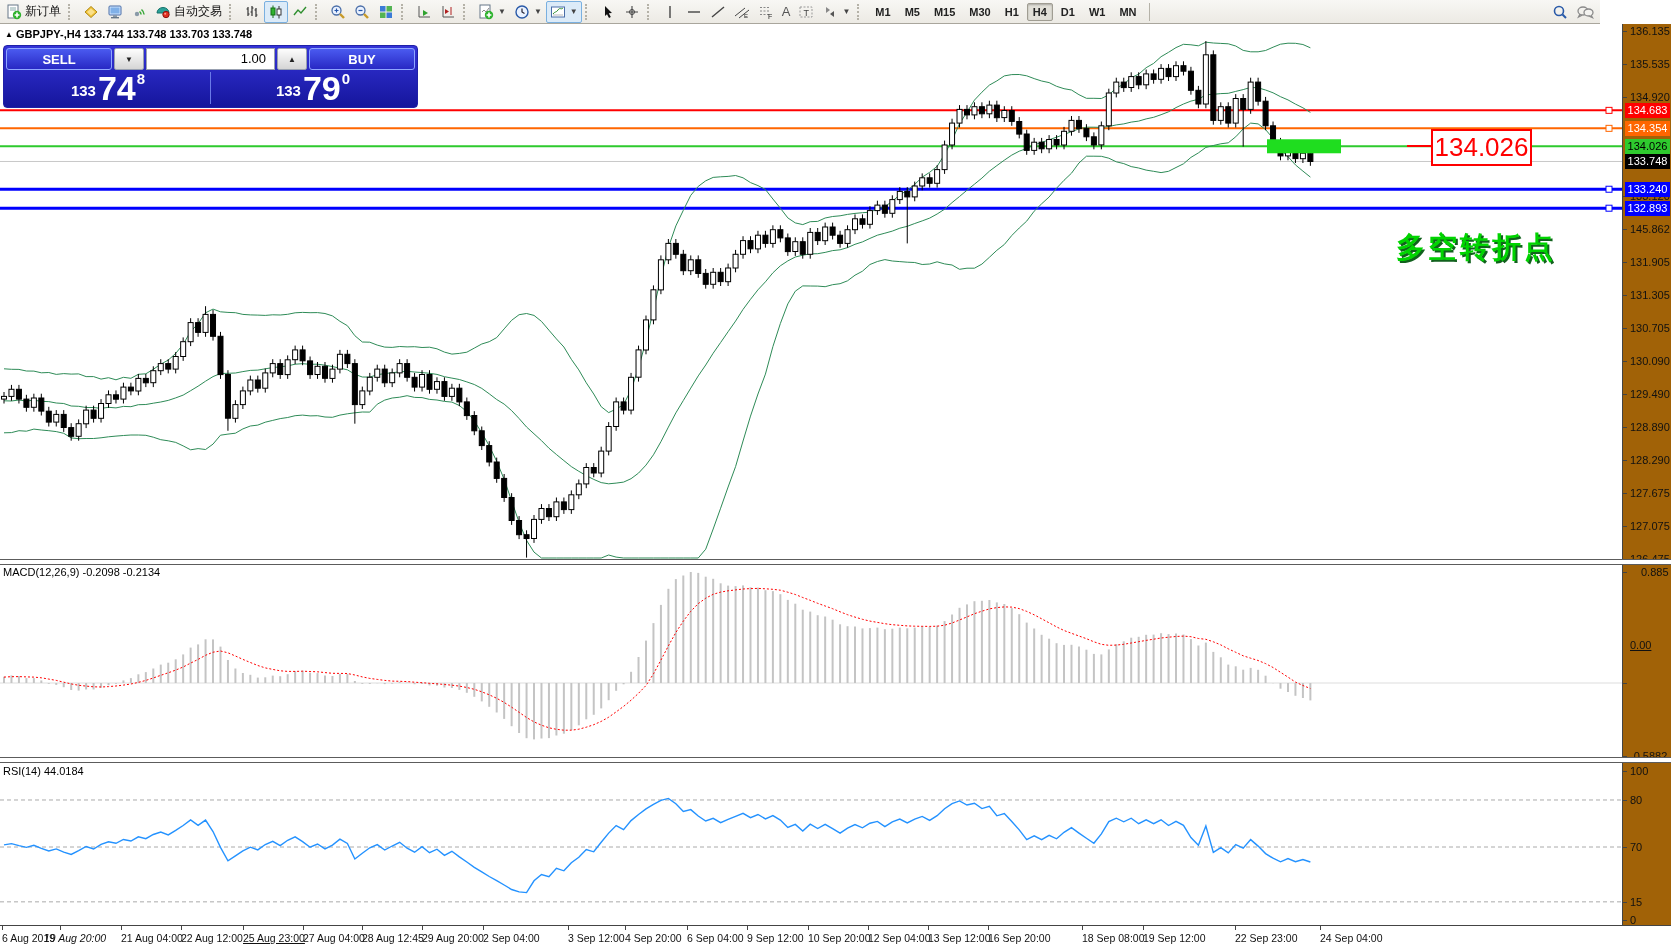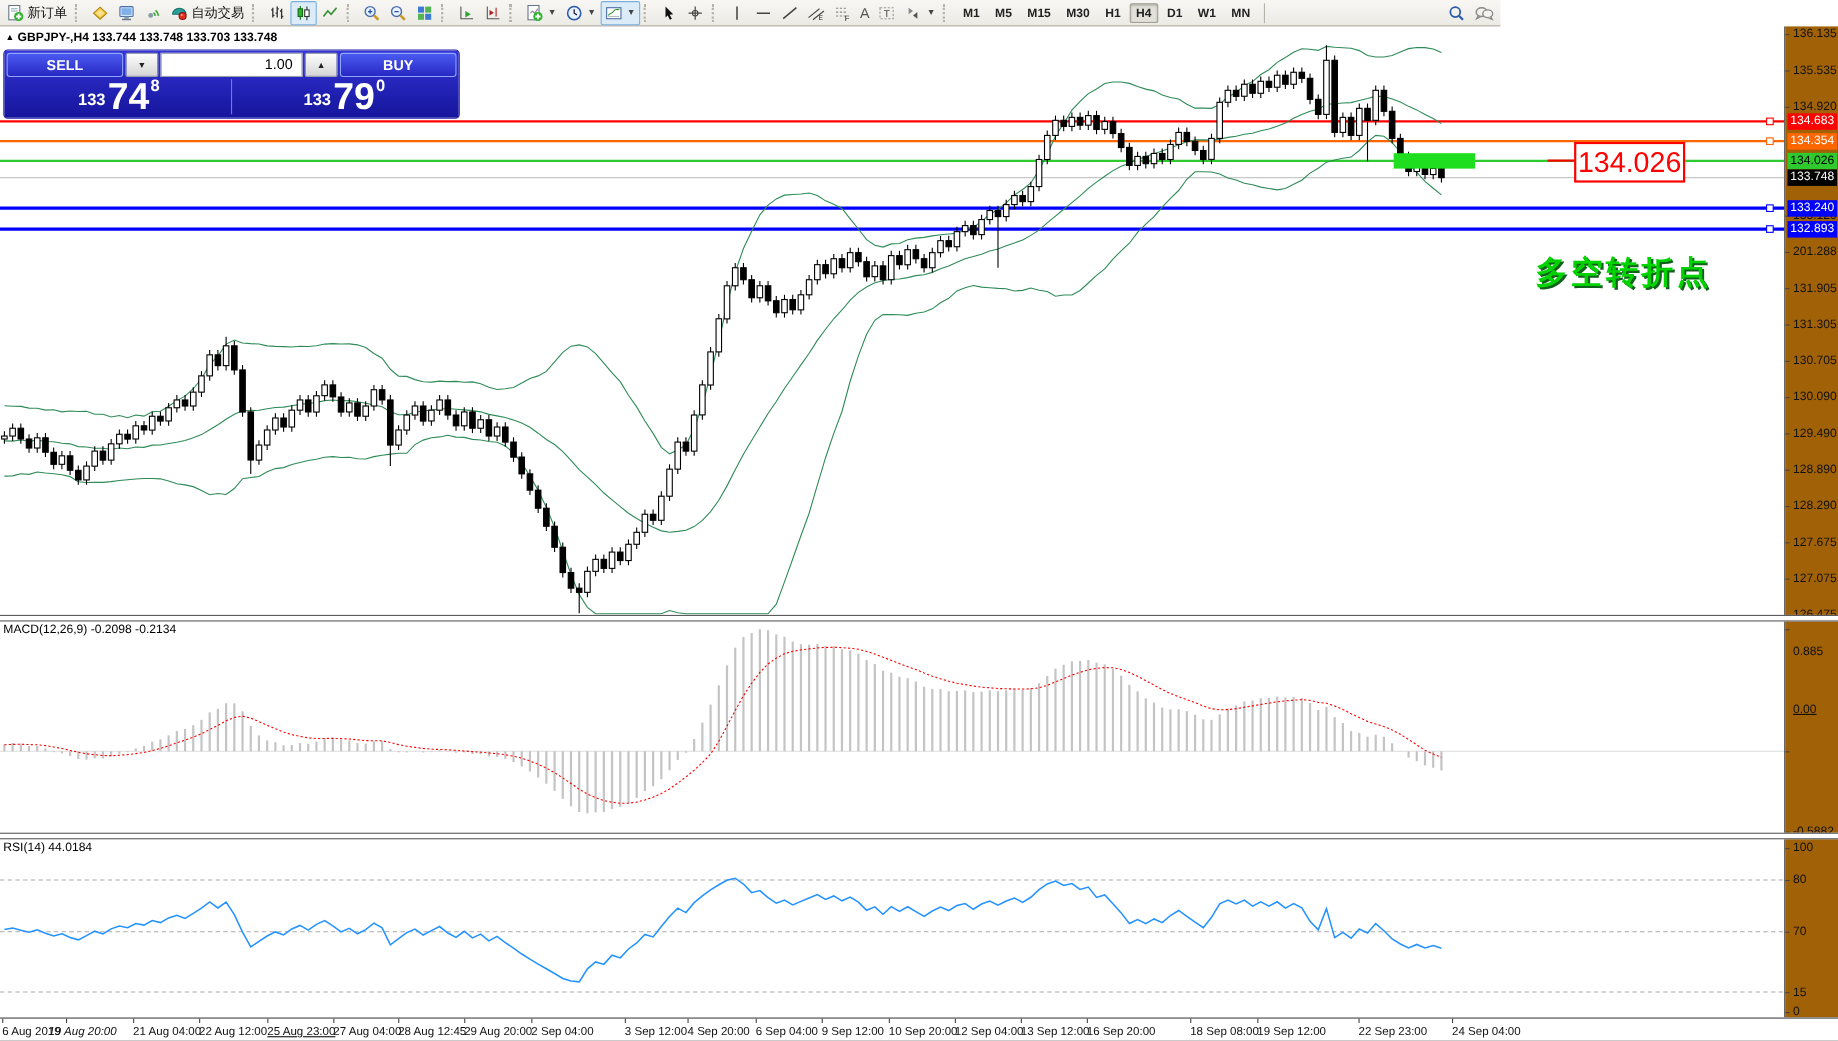--- a/index.html
+++ b/index.html
@@ -1,19 +1,19 @@
 <!DOCTYPE html>
 <html><head>
 <meta charset="utf-8">
 <style>
   html,body{margin:0;padding:0;background:#888;}
   #screen{position:relative;width:1671px;height:946px;background:#fff;overflow:hidden;
           font-family:"Liberation Sans",sans-serif;-webkit-font-smoothing:antialiased;}
   
-  #toolbar{position:absolute;left:0;top:0;width:1364px;height:24px;background:linear-gradient(#f8f7f4,#eceae4);
+  #toolbar{position:absolute;left:0;top:0;width:1600px;height:24px;background:linear-gradient(#f8f7f4,#eceae4);
            border-bottom:1px solid #a9a69c;display:flex;align-items:center;padding:0 2px;box-sizing:border-box;z-index:30;}
   .tbtn{height:20px;display:flex;align-items:center;gap:3px;padding:0 3px;border:1px solid transparent;border-radius:2px;cursor:default;}
   .tbtn.active{border-color:#7ab0e0;background:#dcebf8;}
   .tlabel{font-size:12px;color:#111;white-space:nowrap;}
   .grip{width:4px;height:16px;border-left:2px dotted #b5b2a8;margin:0 5px 0 3px;}
   .vdiv{width:1px;height:18px;background:#b5b2a8;margin:0 5px;}
   .caret{font-size:8px;color:#444;margin-left:1px;}
   .tf{font-size:11px;font-weight:bold;color:#222;padding:2px 5px;border:1px solid transparent;border-radius:2px;margin:0 1px;}
   .tf.active{background:#e2e0d8;border-color:#a09d92;box-shadow:inset 0 1px 2px rgba(0,0,0,.25);}
   #toolbar svg{display:block;}
@@ -915,21 +915,21 @@
 <div id="axis-col">
       <div class="tickmark" style="top: 7px;"></div>
       <div class="ticklab" style="left: 7px; top: 1px;">136.135</div>
       <div class="tickmark" style="top: 39.796px;"></div>
       <div class="ticklab" style="left: 7px; top: 33.796px;">135.535</div>
       <div class="tickmark" style="top: 73.4119px;"></div>
       <div class="ticklab" style="left: 7px; top: 67.4119px;">134.920</div>
       <div class="tickmark" style="top: 171.8px;"></div>
       <div class="ticklab" style="left: 7px; top: 165.8px;">133.120</div>
       <div class="tickmark" style="top: 205.416px;"></div>
-      <div class="ticklab" style="left: 7px; top: 199.416px;">201.288</div>
+      <div class="ticklab" style="left: 7px; top: 199.416px;">145.862</div>
       <div class="tickmark" style="top: 238.212px;"></div>
       <div class="ticklab" style="left: 7px; top: 232.212px;">131.905</div>
       <div class="tickmark" style="top: 271.008px;"></div>
       <div class="ticklab" style="left: 7px; top: 265.008px;">131.305</div>
       <div class="tickmark" style="top: 303.804px;"></div>
       <div class="ticklab" style="left: 7px; top: 297.804px;">130.705</div>
       <div class="tickmark" style="top: 337.42px;"></div>
       <div class="ticklab" style="left: 7px; top: 331.42px;">130.090</div>
       <div class="tickmark" style="top: 370.216px;"></div>
       <div class="ticklab" style="left: 7px; top: 364.216px;">129.490</div>
@@ -937,21 +937,21 @@
       <div class="ticklab" style="left: 7px; top: 397.012px;">128.890</div>
       <div class="tickmark" style="top: 435.808px;"></div>
       <div class="ticklab" style="left: 7px; top: 429.808px;">128.290</div>
       <div class="tickmark" style="top: 469.424px;"></div>
       <div class="ticklab" style="left: 7px; top: 463.424px;">127.675</div>
       <div class="tickmark" style="top: 502.22px;"></div>
       <div class="ticklab" style="left: 7px; top: 496.22px;">127.075</div>
       <div class="tickmark" style="top: 535.016px;"></div>
       <div class="ticklab" style="left: 7px; top: 529.016px;">126.475</div>
       <div class="tickmark" style="top: 548.021px;"></div>
-      <div class="ticklab" style="left: 7px; top: 542.021px; margin-top: 20px;">0.885</div>
+      <div class="ticklab" style="left: 18px; top: 542.021px;">0.885</div>
       <div class="tickmark" style="top: 659px;"></div>
       <div class="ticklab" style="left: 7px; top: 615px; text-decoration: underline;">0.00</div>
       <div class="tickmark" style="top: 732px;"></div>
       <div class="ticklab" style="left: 7px; top: 726px;">-0.5882</div>
       <div class="tickmark" style="top: 747px;"></div>
       <div class="ticklab" style="left: 7px; top: 741px;">100</div>
       <div class="tickmark" style="top: 775.99px;"></div>
       <div class="ticklab" style="left: 7px; top: 769.99px;">80</div>
       <div class="tickmark" style="top: 823px;"></div>
       <div class="ticklab" style="left: 7px; top: 817px;">70</div>

